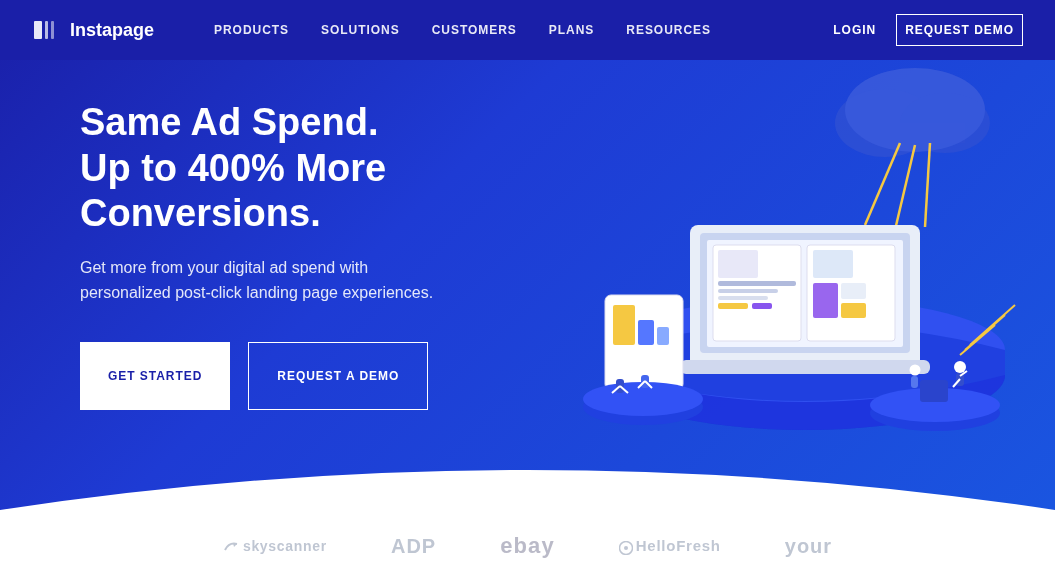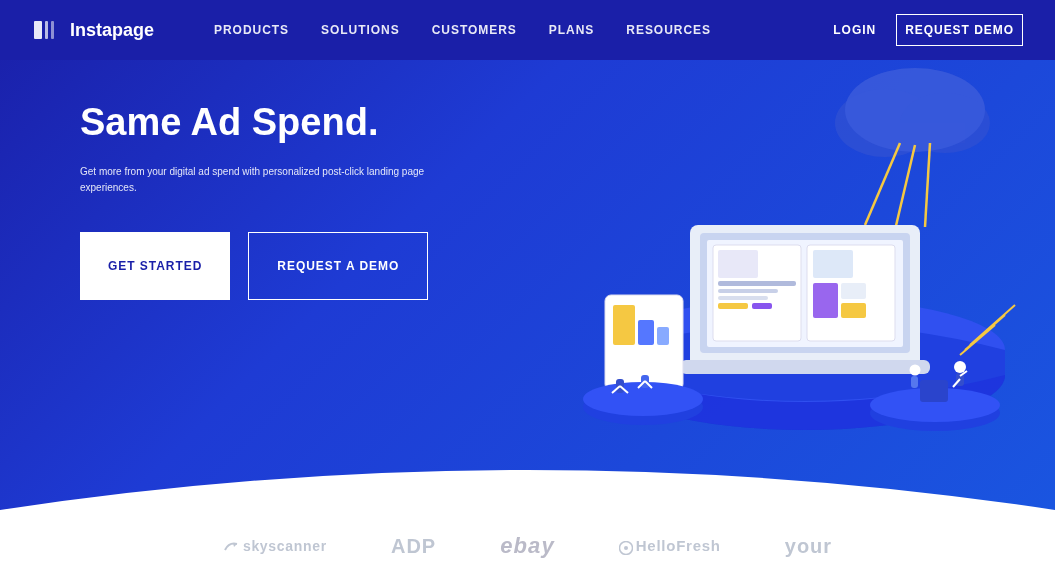--- a/index.html
+++ b/index.html
@@ -89,21 +89,21 @@
       width: 460px;
     }
     .hero-title {
       font-size: 38px;
       font-weight: 800;
       color: #fff;
       line-height: 1.2;
       margin-bottom: 18px;
     }
     .hero-subtitle {
-      font-size: 10px;
+      font-size: 16px;
       color: rgba(255,255,255,0.88);
       line-height: 1.6;
       margin-bottom: 36px;
       max-width: 380px;
     }
     .hero-buttons {
       display: flex;
       gap: 18px;
     }
     .btn-get-started {
@@ -188,20 +188,21 @@
     </div>
     <div class="nav-actions">
       <button class="login-btn">LOGIN</button>
       <button class="request-demo-btn">REQUEST DEMO</button>
     </div>
   </nav>
 
   <div class="hero-content">
     <h1 class="hero-title">
       <span>Same Ad Spend.</span><br>
+      <span>Up to 400% More Conversions.</span>
     </h1>
     <p class="hero-subtitle">Get more from your digital ad spend with personalized post-click landing page experiences.</p>
     <div class="hero-buttons">
       <button class="btn-get-started">GET STARTED</button>
       <button class="btn-request-demo">REQUEST A DEMO</button>
     </div>
   </div>
 
   <div class="hero-illustration">
     <svg viewBox="0 0 520 430" xmlns="http://www.w3.org/2000/svg">
@@ -288,21 +289,21 @@
 </div>
 
 <div class="logos-section">
   <span class="logo-brand skyscanner">
     <svg width="16" height="14" viewBox="0 0 16 14" style="display:inline-block;vertical-align:middle;margin-right:4px;">
       <path d="M2,10 Q6,2 14,4" stroke="#b0b8c8" stroke-width="2" fill="none"></path>
       <path d="M14,4 L10,3 L11,7 Z" fill="#b0b8c8"></path>
     </svg>skyscanner
   </span>
   <span class="logo-brand adp">ADP</span>
-  <span class="logo-brand ebay" style="color:#aab; font-style:italic;">ebay</span>
+  <span class="logo-brand ebay" style="color:#aab; ">ebay</span>
   <span class="logo-brand hellofresh">
     <svg width="14" height="14" viewBox="0 0 14 14" style="display:inline-block;vertical-align:middle;margin-right:3px;">
       <circle cx="7" cy="7" r="6.5" stroke="#b0b8c8" stroke-width="1.5" fill="none"></circle>
       <circle cx="7" cy="7" r="2" fill="#b0b8c8"></circle>
     </svg>HelloFresh
   </span>
   <span class="logo-brand vimeo">your</span>
 </div>
 
 </body></html>

